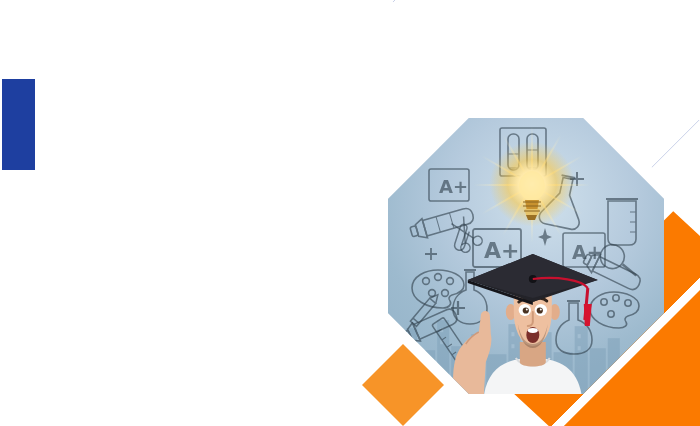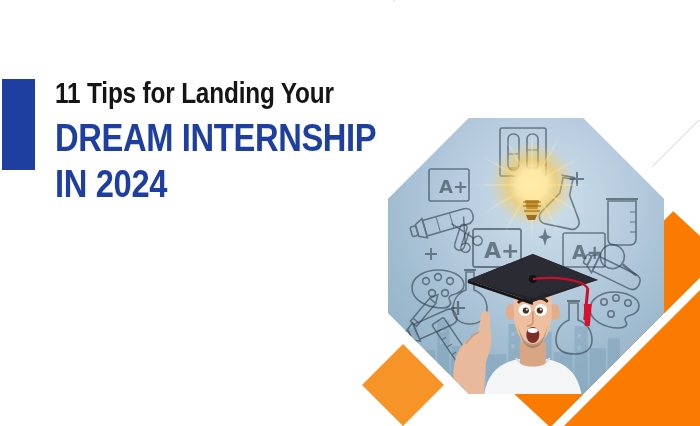--- a/index.html
+++ b/index.html
@@ -448,19 +448,14 @@
       </svg>
 
     </div>
   </div>
 
   <div class="shape" id="white-band"></div>
   <div class="shape" id="white-notch"></div>
 
   <div id="accent-bar"></div>
 
-  <div id="text-block">
-    <div id="headline-top">11 Tips for Landing Your</div>
-    <div class="headline-main">DREAM INTERNSHIP</div>
-    <div class="headline-main last">IN 2024</div>
-  </div>
 
 </div>
 
 </body></html>

